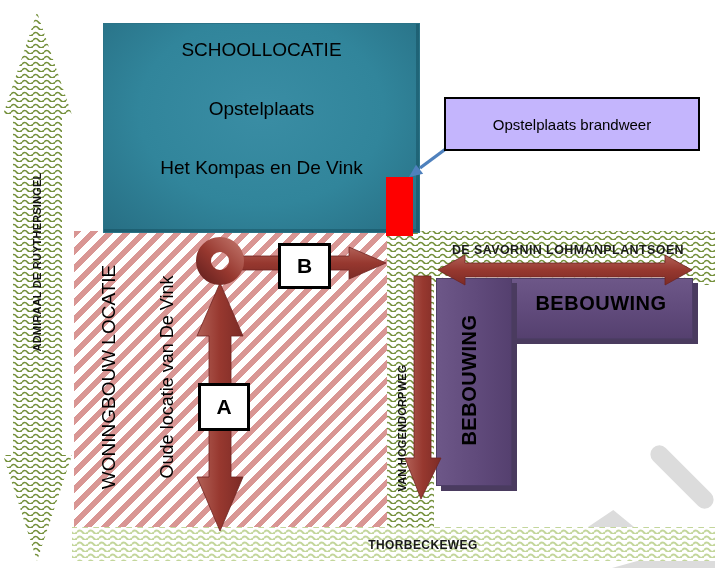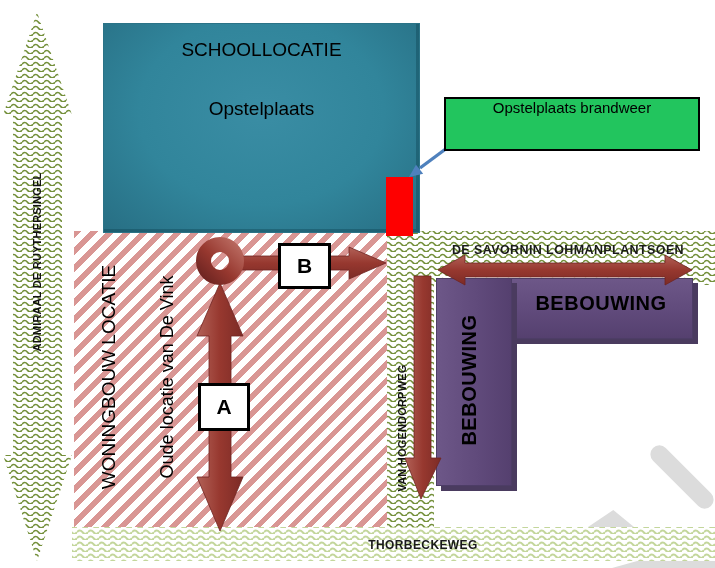--- a/index.html
+++ b/index.html
@@ -12,22 +12,22 @@
   
   .school{left:72px;top:23px;width:315px;height:208px;
           background:radial-gradient(ellipse at 50% 42%, #3a8da4 0%, #31859b 55%, #276e83 100%);
           border:1px solid #2b7387;box-shadow:inset -3px -3px 0 rgba(10,60,75,.35);margin-left:31px;}
   .school div{position:absolute;width:100%;text-align:center;font-size:19px;}
 
   
   .fire{left:386px;top:177px;width:27px;height:59px;background:#fe0000;}
 
   
-  .callout{left:444px;top:97px;width:252px;height:50px;background:#22c55e;border:2px solid #000;
-           display:flex;justify-content:center;font-size:15px;}
+  .callout{left:444px;top:97px;width:252px;height:50px;background:#c4b5fd;border:2px solid #000;
+           display:flex;align-items:center;justify-content:center;font-size:15px;}
 
   
   .housing{left:74px;top:231px;width:313px;height:296px;
            background:repeating-linear-gradient(135deg,#d99694 0 5.5px,#ffffff 5.5px 12px);}
 
   
   .bldg{background:linear-gradient(180deg,#6d5788 0%,#604a7b 55%,#55406f 100%);
         border:1px solid #4d3d66;box-shadow:5px 5px 0 #4a3b5f;}
   .bldg-h{left:436px;top:278px;width:255px;height:59px;}
   .bldg-v{left:436px;top:278px;width:74px;height:206px;
@@ -85,20 +85,21 @@
     <rect x="72" y="527" width="643" height="34" fill="url(#wlight)"></rect>
   </svg>
 
   <div class="abs housing"></div>
   <div class="rot big-label" style="left:109px;top:377px;">WONINGBOUW LOCATIE</div>
   <div class="rot big-label" style="left:167px;top:377px;font-size:18px;">Oude locatie van De Vink</div>
 
   <div class="abs school">
     <div style="top:15px;">SCHOOLLOCATIE</div>
     <div style="top:74px;">Opstelplaats</div>
+    <div style="top:133px;">Het Kompas en De Vink</div>
   </div>
 
   <div class="abs bldg bldg-h"></div>
   <div class="abs bldg bldg-v"></div>
   <div class="ctr beb" style="left:601px;top:303px;">BEBOUWING</div>
   <div class="rot beb" style="left:469px;top:380px;">BEBOUWING</div>
 
   <div class="rot road-label-sm" style="left:37px;top:262px;">ADMIRAAL DE RUYTHERSINGEL</div>
   <div class="ctr road-label" style="left:568px;top:250px;font-size:12.5px;">DE SAVORNIN LOHMANPLANTSOEN</div>
   <div class="rot road-label-sm" style="left:402px;top:428px;">VAN HOGENDORPWEG</div>

